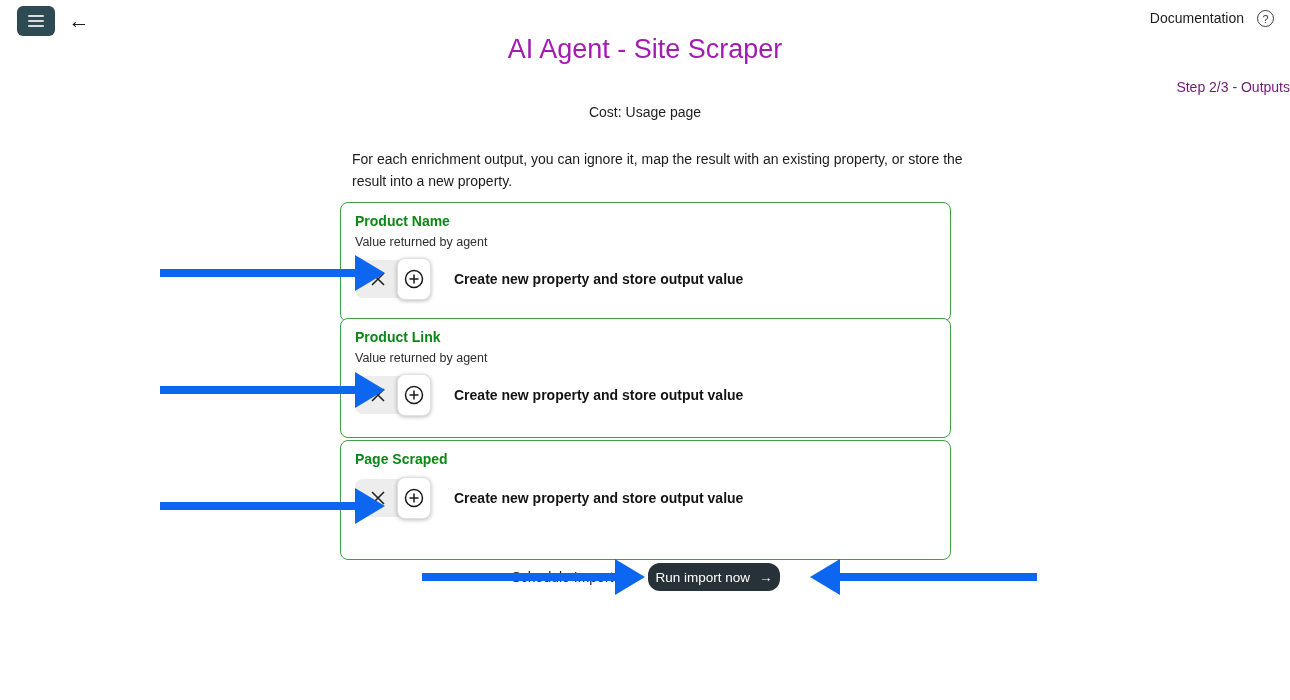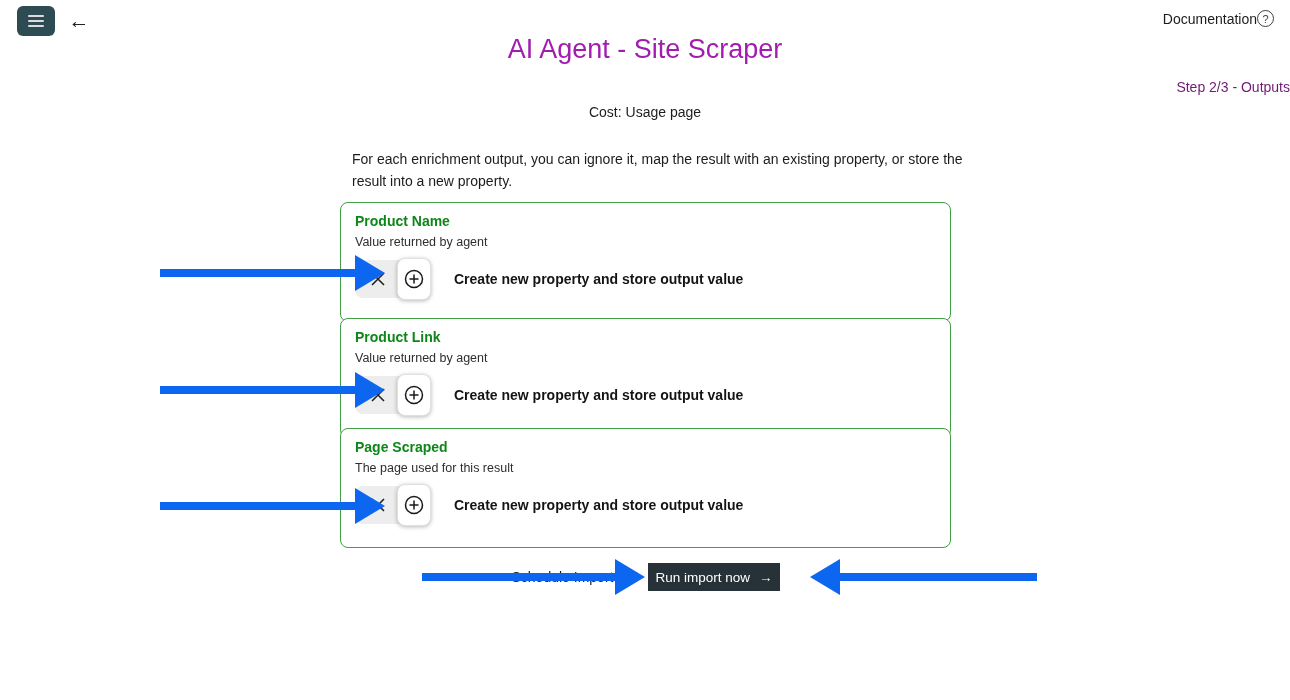--- a/index.html
+++ b/index.html
@@ -7,62 +7,62 @@
               font-family:"Liberation Sans", sans-serif; color:#1d1d1d; position:relative; }
 
   
   .menu-btn { position:absolute; left:17px; top:6px; width:38px; height:30px;
               background:var(--menu-button,#2e4a53); border:none; border-radius:6px;
               display:flex; flex-direction:column; justify-content:center; align-items:center;
               gap:3px; cursor:pointer; }
   .menu-btn .bar { width:16px; height:2px; background:#d9dddf; border-radius:1px; }
   .back-btn { position:absolute; left:64px; top:6px; width:30px; height:30px;
               background:none; border:none; font-size:21px; color:#222; cursor:pointer; }
-  .doc-link { position:absolute; right:16px; top:10px; display:flex; align-items:center;
-              gap:0; font-size:14px; color:#1c1c1c; cursor:pointer; }
+  .doc-link { position:absolute; right:16px; top:10px; display:flex; align-items:flex-start;
+              gap:13px; font-size:14px; color:#1c1c1c; cursor:pointer; }
   .help-circle { width:17px; height:17px; border:1.5px solid #3f3f3f; border-radius:50%;
                  display:flex; align-items:center; justify-content:center;
                  font-size:11px; color:#3f3f3f; }
 
   
   .page-title { position:absolute; top:34px; left:0; width:100%; text-align:center;
                 font-size:27px; font-weight:400; color:#a21caf; }
   .page-step  { position:absolute; top:79px; left:0; width:100%; text-align:right;
                 font-size:14px; color:#701a75; }
   .page-cost  { position:absolute; top:104px; left:0; width:100%; text-align:center;
                 font-size:14px; color:#1d1d1d; }
   .page-desc  { position:absolute; top:148px; left:352px; width:615px;
                 font-size:14px; line-height:1.6; color:#1b1b1b; }
 
   
   .card { position:absolute; left:340px; width:611px; height:120px;
           border:1px solid var(--card-border,#3f9e46); border-radius:8px;
           background:#fff; padding:9px 14px; }
-  .card.c1 { top:202px; } .card.c2 { top:318px; } .card.c3 { top:428px; }
+  .card.c1 { top:202px; } .card.c2 { top:318px; } .card.c3 { top:440px; }
   .card-title { font-size:14px; font-weight:700; color:var(--accent-green,#0d8717);
                 line-height:19px; }
   .card-sub   { font-size:12.5px; color:#2e2e2e; margin-top:3px; line-height:16px; }
   .card-row   { margin-top:8px; display:flex; align-items:center; gap:23px; }
   .toggle-group { display:flex; align-items:center; }
   .ignore-btn { width:45px; height:38px; background:#ededed; border:none;
                 border-radius:8px 0 0 8px; display:flex; align-items:center;
                 justify-content:center; cursor:pointer; }
   .create-btn { width:34px; height:42px; background:#fff; border:1px solid #e0e0e0;
                 border-radius:8px; box-shadow:0 1px 4px rgba(0,0,0,.28);
                 display:flex; align-items:center; justify-content:center;
                 margin-left:-3px; cursor:pointer; }
   .action-label { font-size:14px; font-weight:700; color:#141414; }
 
   
   .footer { position:absolute; top:562px; left:340px; width:611px; height:30px;
             display:flex; align-items:center; justify-content:center; gap:14px; }
   .schedule-link { display:flex; align-items:center; gap:6px; font-size:14px;
                    font-weight:500; color:#1d1d1d; background:none; border:none; cursor:pointer; }
   .run-btn { height:28px; background:var(--dark-button,#263238); color:#fff; border:none;
-             border-radius:0; padding:0 7px; font-size:13.5px; display:flex;
+             border-radius:12px; padding:0 7px; font-size:13.5px; display:flex;
              align-items:center; gap:9px; cursor:pointer; font-family:inherit; }
 
   
   .arrow { position:absolute; display:flex; align-items:center; z-index:10; pointer-events:none; }
   .arrow .line { height:8px; background:var(--annotation-blue,#0d66f0); }
   .arrow .head-right { width:0; height:0; border-top:18px solid transparent;
                        border-bottom:18px solid transparent;
                        border-left:30px solid var(--annotation-blue,#0d66f0); }
   .arrow .head-left  { width:0; height:0; border-top:18px solid transparent;
                        border-bottom:18px solid transparent;
@@ -130,21 +130,20 @@
           <path d="M11 6.5 V15.5 M6.5 11 H15.5" stroke="#1a1a1a" stroke-width="1.5"></path>
         </svg>
       </button>
     </div>
     <span class="action-label">Create new property and store output value</span>
   </div>
 </div>
 
 <div class="card c3">
   <div class="card-title">Page Scraped</div>
-  <div class="card-sub">The page used for this result</div>
   <div class="card-row">
     <div class="toggle-group">
       <button class="ignore-btn">
         <svg width="16" height="16" viewBox="0 0 16 16">
           <path d="M2 2 L14 14 M14 2 L2 14" stroke="#222" stroke-width="1.6"></path>
         </svg>
       </button>
       <button class="create-btn">
         <svg width="22" height="22" viewBox="0 0 22 22">
           <circle cx="11" cy="11" r="8.5" fill="none" stroke="#1a1a1a" stroke-width="1.5"></circle>

